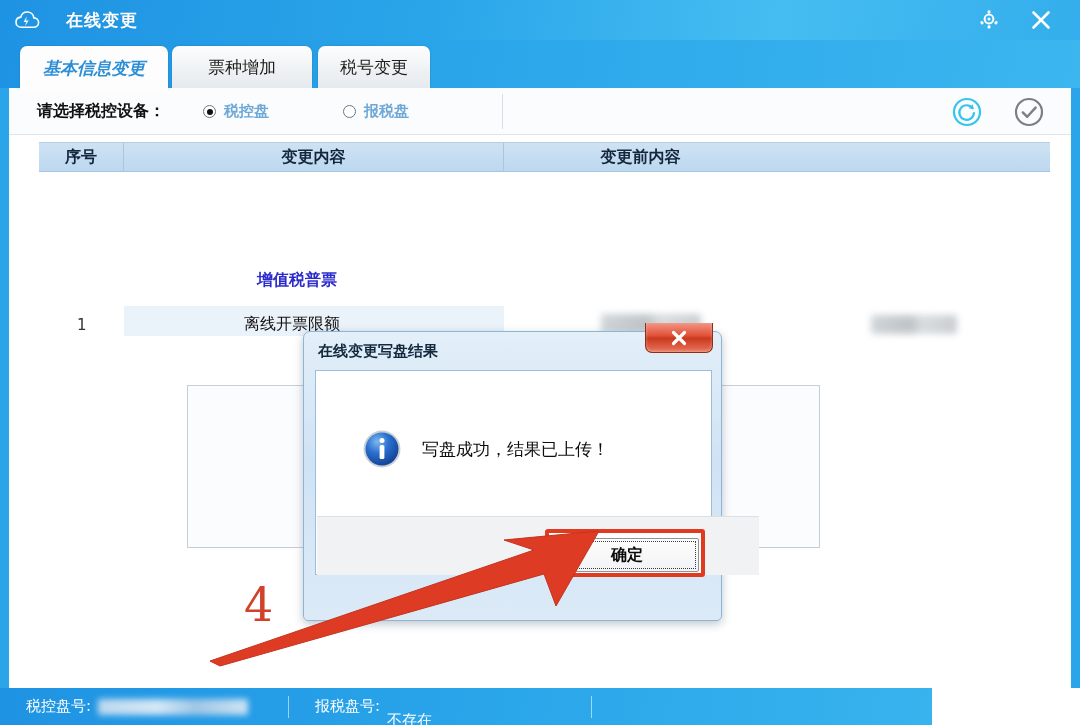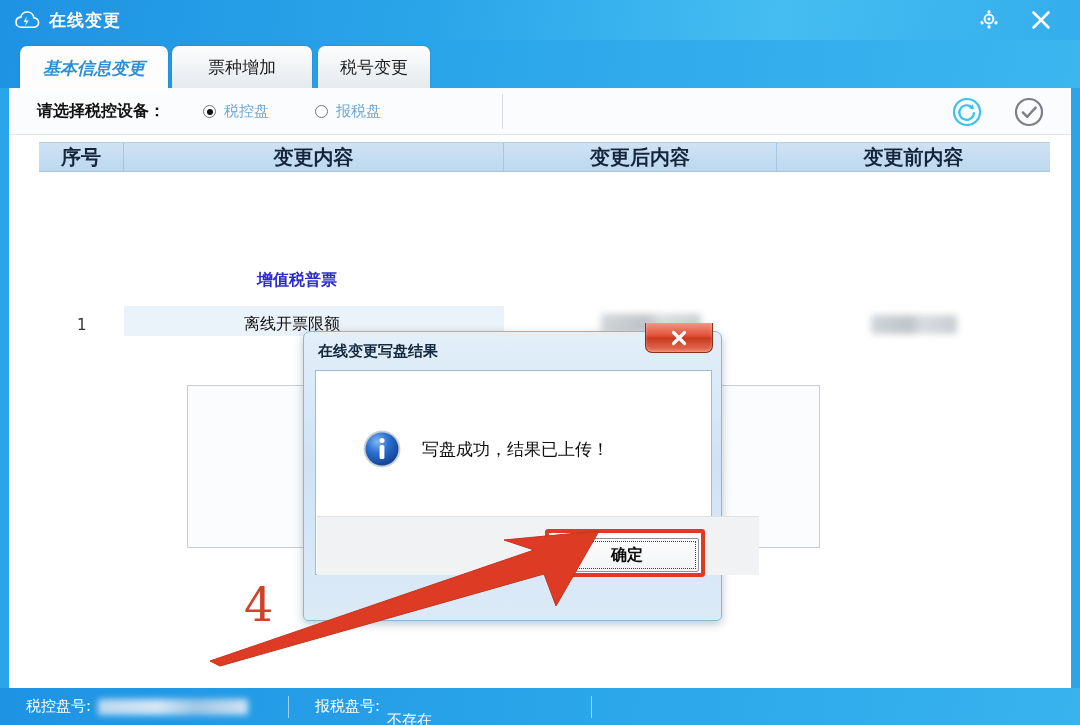--- a/index.html
+++ b/index.html
@@ -12,21 +12,21 @@
     position: relative; width: 1080px; height: 725px;
     background: #ffffff; overflow: hidden;
   }
 
   
   .titlebar {
     position: absolute; left: 0; top: 0; width: 1080px; height: 40px;
     background: linear-gradient(100deg, #1f93e3 0%, #2aa5e9 40%, #45bdf2 72%, #34aeec 100%);
     display: flex; align-items: center;
   }
-  .titlebar-left { display: flex; align-items: center; padding-left: 14px; gap: 9px; }
+  .titlebar-left { display: flex; align-items: center; padding-left: 14px; gap: 26px; }
   .cloud-icon { width: 26px; height: 20px; position: relative; }
   .cloud-icon svg { display: block; }
   .app-title {
     color: #ffffff; font-size: 17px; font-weight: bold;
     letter-spacing: 1px; text-shadow: 0 0 2px rgba(0,0,0,.08);
   }
   .titlebar-right {
     margin-left: auto; display: flex; align-items: center;
     gap: 26px; padding-right: 26px;
   }
@@ -69,21 +69,21 @@
   }
 
   
   .device-row {
     position: absolute; left: 0; top: 0; width: 1062px; height: 47px;
     background: #fbfcfd; display: flex; align-items: center;
   }
   .device-label {
     margin-left: 28px; font-size: 16px; color: #111111; font-weight: 600;
   }
-  .radio-group { display: flex; align-items: center; margin-left: 38px; gap: 46px; }
+  .radio-group { display: flex; align-items: center; margin-left: 38px; gap: 74px; font-weight: bold; }
   .radio-opt { display: flex; align-items: center; gap: 8px; cursor: pointer; }
   .radio-mark {
     width: 13px; height: 13px; border-radius: 50%;
     border: 1.5px solid #6d7680; background: #ffffff;
     display: inline-block; position: relative;
   }
   .radio-opt.selected .radio-mark::after {
     content: ""; position: absolute; left: 2.5px; top: 2.5px;
     width: 6px; height: 6px; border-radius: 50%; background: #101010;
   }
@@ -103,21 +103,21 @@
   }
 
   
   .tbl-head {
     position: absolute; left: 30px; top: 54px; width: 1011px; height: 30px;
     display: flex; background: linear-gradient(#cfe2f4, #bcd8ef);
     border-top: 1px solid #b6cfe6; border-bottom: 1px solid #a9c6e0;
   }
   .th {
     display: flex; align-items: center; justify-content: center;
-    font-size: 20px; color: #14263a; font-weight: 600;
+    font-size: 16px; color: #14263a; font-weight: 600;
     border-right: 1px solid #a9c6e0; height: 100%;
   }
   .th:last-child { border-right: none; }
   .th-0 { width: 85px; }
   .th-1 { width: 380px; }
   .th-2 { width: 273px; }
   .th-3 { width: 273px; }
 
   .grp-title {
     position: absolute; left: 248px; top: 182px;
@@ -211,21 +211,21 @@
   
   .annot-arrow { position: absolute; left: 195px; top: 440px; pointer-events: none; }
   .annot-num {
     position: absolute; left: 244px; top: 578px;
     font-size: 46px; color: #d2412a;
     font-family: "DejaVu Serif", "Liberation Serif", serif;
   }
 
   
   .statusbar {
-    position: absolute; left: 0; top: 688px; width: 1080px; height: 37px;
+    position: absolute; left: 0; top: 688px; width: 932px; height: 37px;
     background: linear-gradient(100deg, #1f93e3 0%, #2aa6ea 55%, #38b3ee 100%);
     display: flex; align-items: center;
   }
   .sb-cell {
     display: flex; align-items: center; height: 37px;
     font-size: 15px; color: #ffffff; position: relative;
   }
   .sb-0 { width: 288px; padding-left: 26px; }
   .sb-1 { width: 302px; padding-left: 26px; }
   .sb-2 { width: 300px; }
@@ -316,21 +316,20 @@
             <path d="M9.8 16.4 L14.2 20.8 L22.6 11.6" fill="none" stroke="#7b7f85" stroke-width="2.4" stroke-linecap="round" stroke-linejoin="round"></path>
           </svg>
         </span>
       </div>
       <span class="device-row-underline"></span>
     </div>
 
     <div class="tbl-head">
       <div class="th th-0">序号</div>
       <div class="th th-1">变更内容</div>
-      <div class="th th-2">变更后内容</div>
       <div class="th th-3">变更前内容</div>
     </div>
 
     <div class="grp-title">增值税普票</div>
 
     <div class="row-band"></div>
     <div class="row-seq">1</div>
     <div class="row-name">离线开票限额</div>
     <div class="blur-val blur-after"></div>
     <div class="blur-val blur-before"></div>

